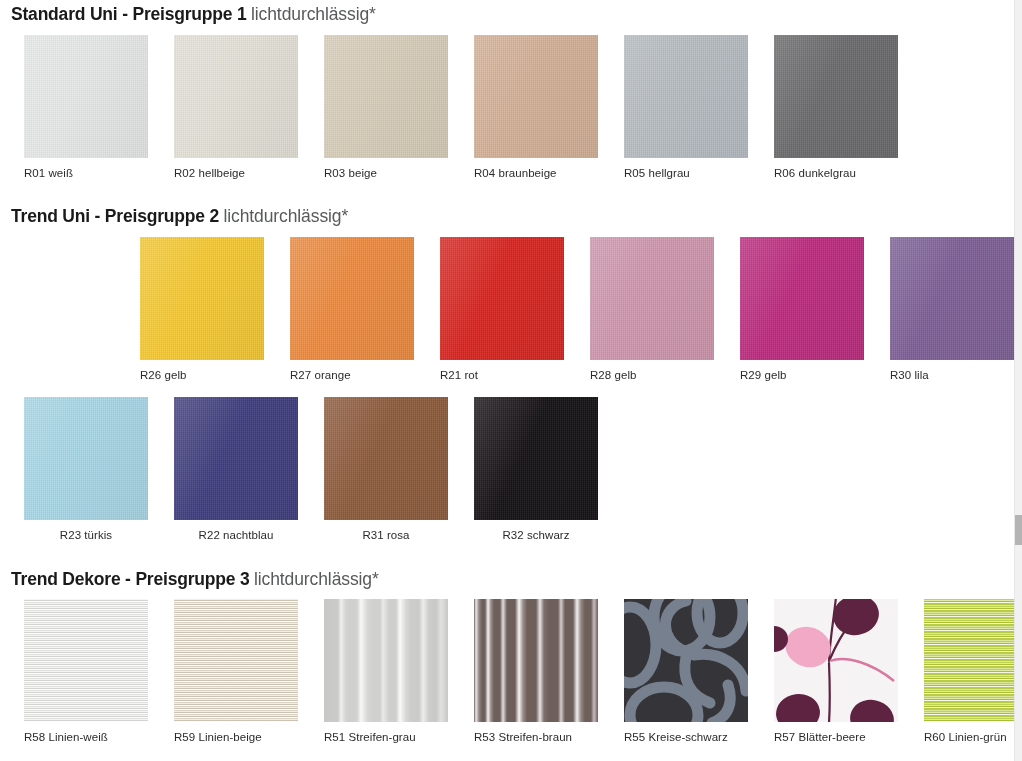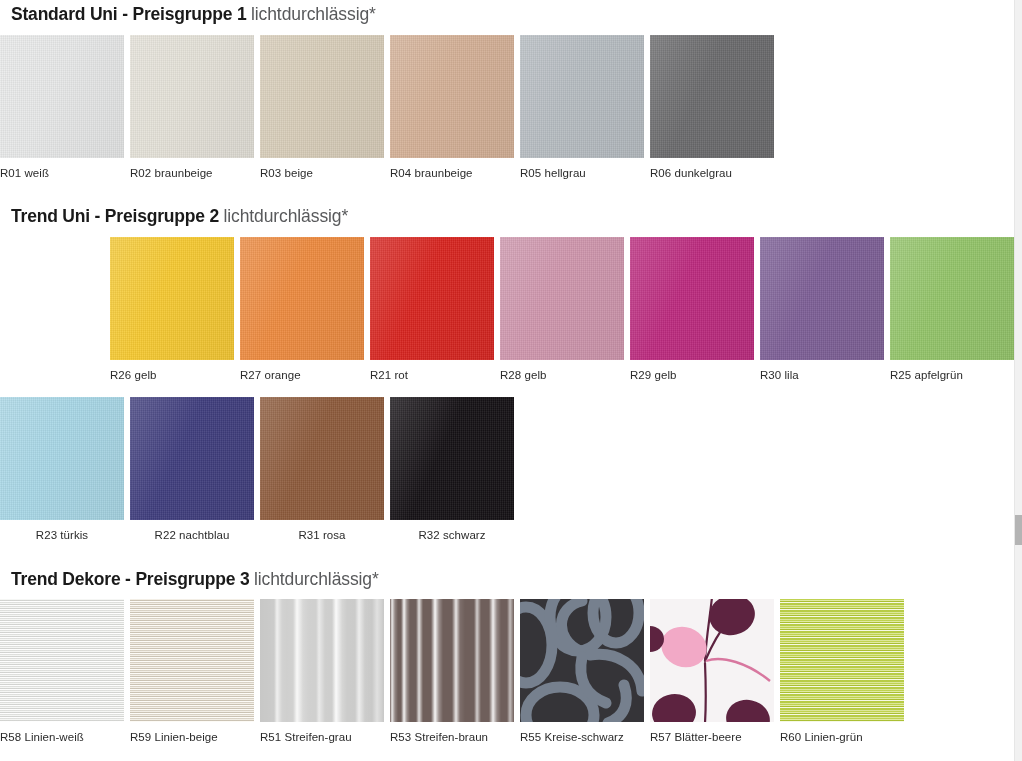--- a/index.html
+++ b/index.html
@@ -44,22 +44,22 @@
   .sec-head .light {
     font-size: 17.5px;
     font-weight: normal;
     color: #58595b;
     letter-spacing: -0.1px;
   }
 
   
   .row {
     display: flex;
-    padding-left: 0;
-    gap: 6px;
+    padding-left: 24px;
+    gap: 26px;
   }
   .cell {
     width: 124px;
     flex: 0 0 124px;
   }
   .swatch {
     width: 124px;
     height: 123px;
     display: block;
     position: relative;
@@ -200,21 +200,21 @@
         <span class="light">lichtdurchlässig*</span>
       </div>
 
       <div class="row" style="margin-top:11px;">
         <div class="cell">
           <span class="swatch grain sheen" style="background-color:#e7e8e8"></span>
           <div class="caption">R01 weiß</div>
         </div>
         <div class="cell">
           <span class="swatch grain sheen" style="background-color:#e4e1d8"></span>
-          <div class="caption">R02 braunbeige</div>
+          <div class="caption">R02 hellbeige</div>
         </div>
         <div class="cell">
           <span class="swatch grain sheen" style="background-color:#d8cdb9"></span>
           <div class="caption">R03 beige</div>
         </div>
         <div class="cell">
           <span class="swatch grain sheen" style="background-color:#d4b096"></span>
           <div class="caption">R04 braunbeige</div>
         </div>
         <div class="cell">
@@ -251,24 +251,20 @@
           <span class="swatch grain sheen" style="background-color:#cf96ad"></span>
           <div class="caption">R28 gelb</div>
         </div>
         <div class="cell">
           <span class="swatch grain sheen" style="background-color:#bc2a7e"></span>
           <div class="caption">R29 gelb</div>
         </div>
         <div class="cell">
           <span class="swatch grain sheen" style="background-color:#7d5f96"></span>
           <div class="caption">R30 lila</div>
-        </div>
-        <div class="cell">
-          <span class="swatch grain sheen" style="background-color:#93c469"></span>
-          <div class="caption">R25 apfelgrün</div>
         </div>
       </div>
 
       <div class="row" style="margin-top:16px;text-align:center;">
         <div class="cell">
           <span class="swatch grain sheen" style="background-color:#a8d7e6"></span>
           <div class="caption">R23 türkis</div>
         </div>
         <div class="cell">
           <span class="swatch grain sheen" style="background-color:#3f3d7d"></span>

